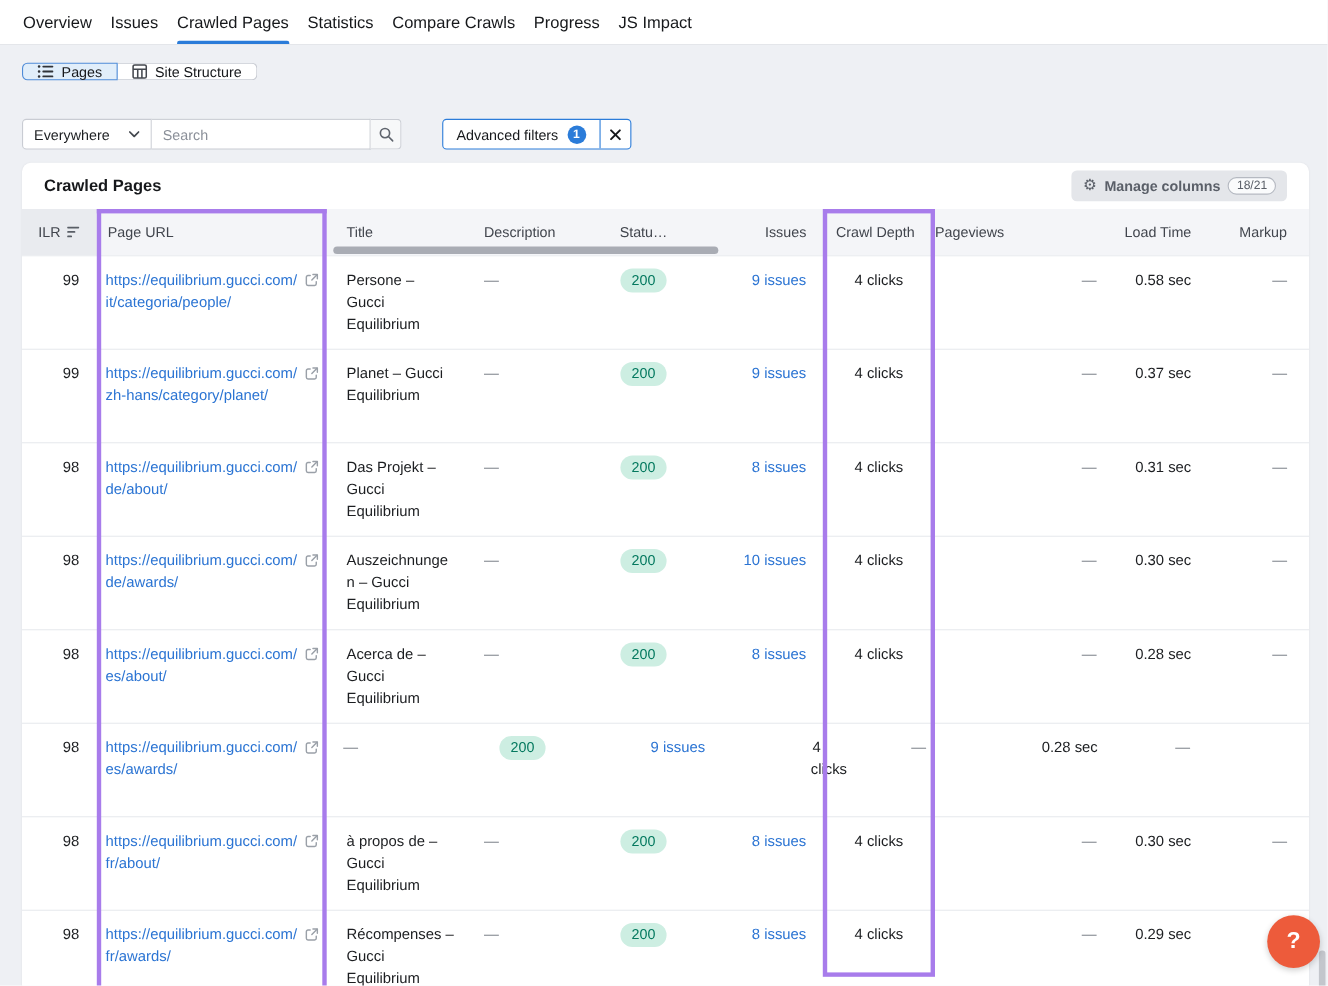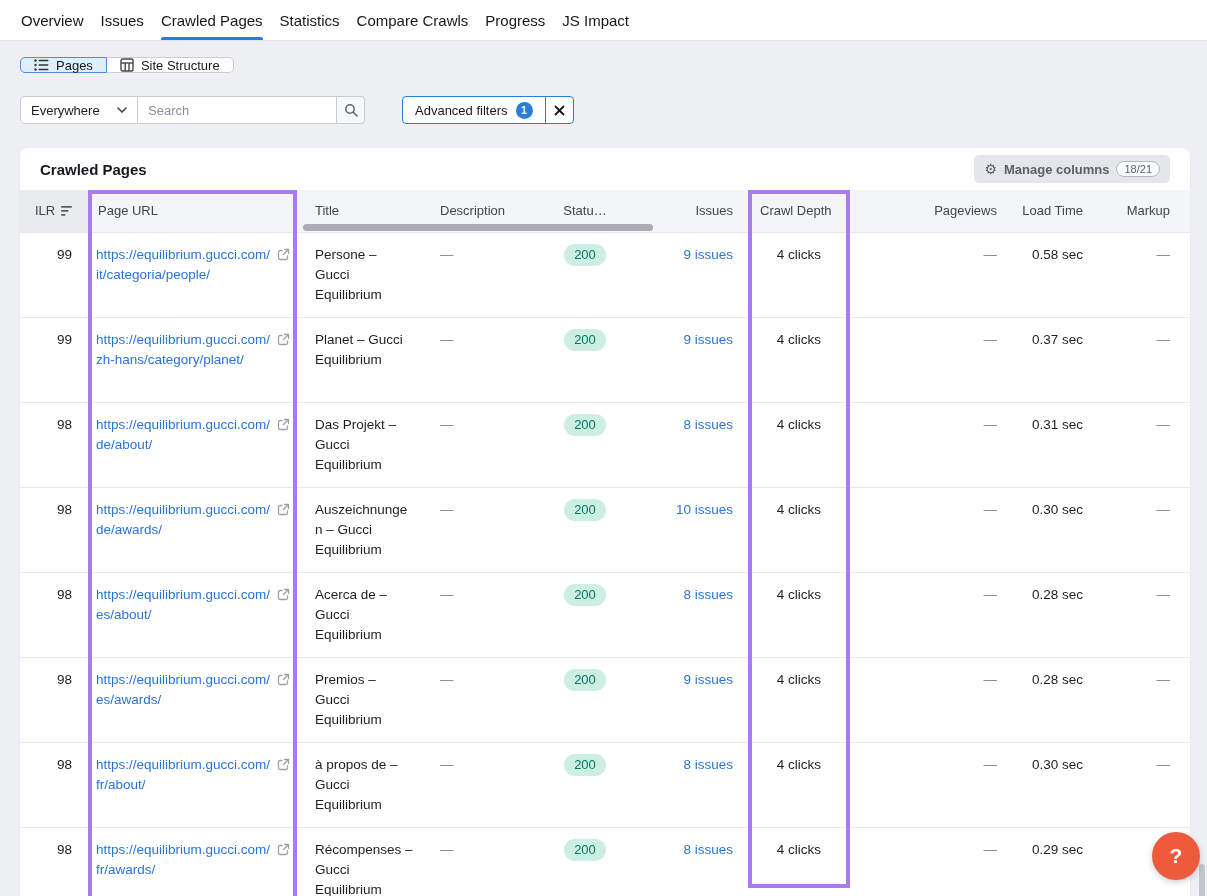--- a/index.html
+++ b/index.html
@@ -26,21 +26,21 @@
   .toggle-group { position:absolute; top:57px; left:20px; height:30px; display:flex; }
   .toggle-btn {
     height:16px; display:flex; align-items:center; gap:7px; padding:0 13px;
     font-size:13px; color:#16181b; background:#fff; border:1px solid #c9ccd3; cursor:pointer;
   }
   .toggle-btn.selected {
     background:#e1eefa; border:1px solid #4f8cd8; border-radius:5px 0 0 5px; z-index:2;
   }
   .toggle-btn.unselected { border-left:none; border-radius:0 5px 5px 0; }
   
-  .filter-row { position:absolute; top:96px; left:20px; height:28px; display:flex; }
+  .filter-row { position:absolute; top:108px; left:20px; height:28px; display:flex; }
   .scope-select {
     width:118px; height:28px; background:#fff; border:1px solid #c9ccd3;
     border-radius:4px 0 0 4px; display:flex; align-items:center;
     justify-content:space-between; padding:0 10px; font-size:13px; cursor:pointer;
   }
   .search-input {
     width:199px; height:28px; border:1px solid #c9ccd3; border-left:none;
     padding:0 10px; font-size:13px; font-family:inherit; color:#16181b; outline:none;
   }
   .search-input::placeholder { color:#8b9099; }
@@ -87,21 +87,21 @@
   .tgrid { display:grid; grid-template-columns:68px 209px 128px 100px 120px 92px 11px 102px 155px 85px 88px; }
   .thead { height:42px; background:#f4f5f8; position:relative; }
   .th { font-size:13px; color:#41454d; padding-top:13px; white-space:nowrap; overflow:hidden; }
   .th-ilr { background:#e9ebef; display:flex; align-items:flex-start; justify-content:center; gap:6px; padding-top:13px; }
   .th-url { padding-left:10px; }
   .th-title { padding-left:18px; }
   .th-desc { padding-left:15px; }
   .th-status { text-align:center; }
   .th-issues { text-align:right; padding-right:4px; }
   .th-depth { padding-left:12px; }
-  .th-pv { text-align:right; padding-right:8px; }
+  .th-pv { text-align:left; padding-right:8px; }
   .th-load { text-align:right; padding-right:7px; }
   .th-markup { text-align:right; padding-right:8px; }
   .hscroll-thumb {
     position:absolute; left:283px; top:34px; width:350px; height:7px;
     background:#a9acb4; border-radius:4px; cursor:pointer;
   }
   .trow { min-height:85px; border-top:1px solid #e8eaee; background:#fff; }
   .cell { font-size:13.5px; line-height:20px; padding-top:12px; }
   .c-ilr { text-align:right; padding-right:16px; }
   .c-url { padding-left:8px; padding-right:6px; display:flex; gap:4px; }
@@ -391,21 +391,20 @@
     <div class="cell c-url">
       <span class="url-link">https://equilibrium.gucci.com/es/awards/</span>
       <span class="ext-ico">
         <svg width="13" height="13" viewBox="0 0 13 13" fill="none" stroke="#9aa0a8" stroke-width="1.3" stroke-linecap="round" stroke-linejoin="round">
               <path d="M5 2.5 H3 C2.2 2.5 1.5 3.2 1.5 4 V10 C1.5 10.8 2.2 11.5 3 11.5 H9 C9.8 11.5 10.5 10.8 10.5 10 V8"></path>
               <polyline points="7.5,1.5 11.5,1.5 11.5,5.5"></polyline>
               <line x1="11.2" y1="1.8" x2="6.5" y2="6.5"></line>
             </svg>
       </span>
     </div>
-    <div class="cell c-title">Premios – Gucci Equilibrium</div>
     <div class="cell c-desc dash">—</div>
     <div class="cell c-status">
       <span class="pill">200</span>
     </div>
     <div class="cell c-issues">
       <span class="issues-link">9 issues</span>
     </div>
     <div class="cell"></div>
     <div class="cell c-depth">4 clicks</div>
     <div class="cell c-pv dash">—</div>

